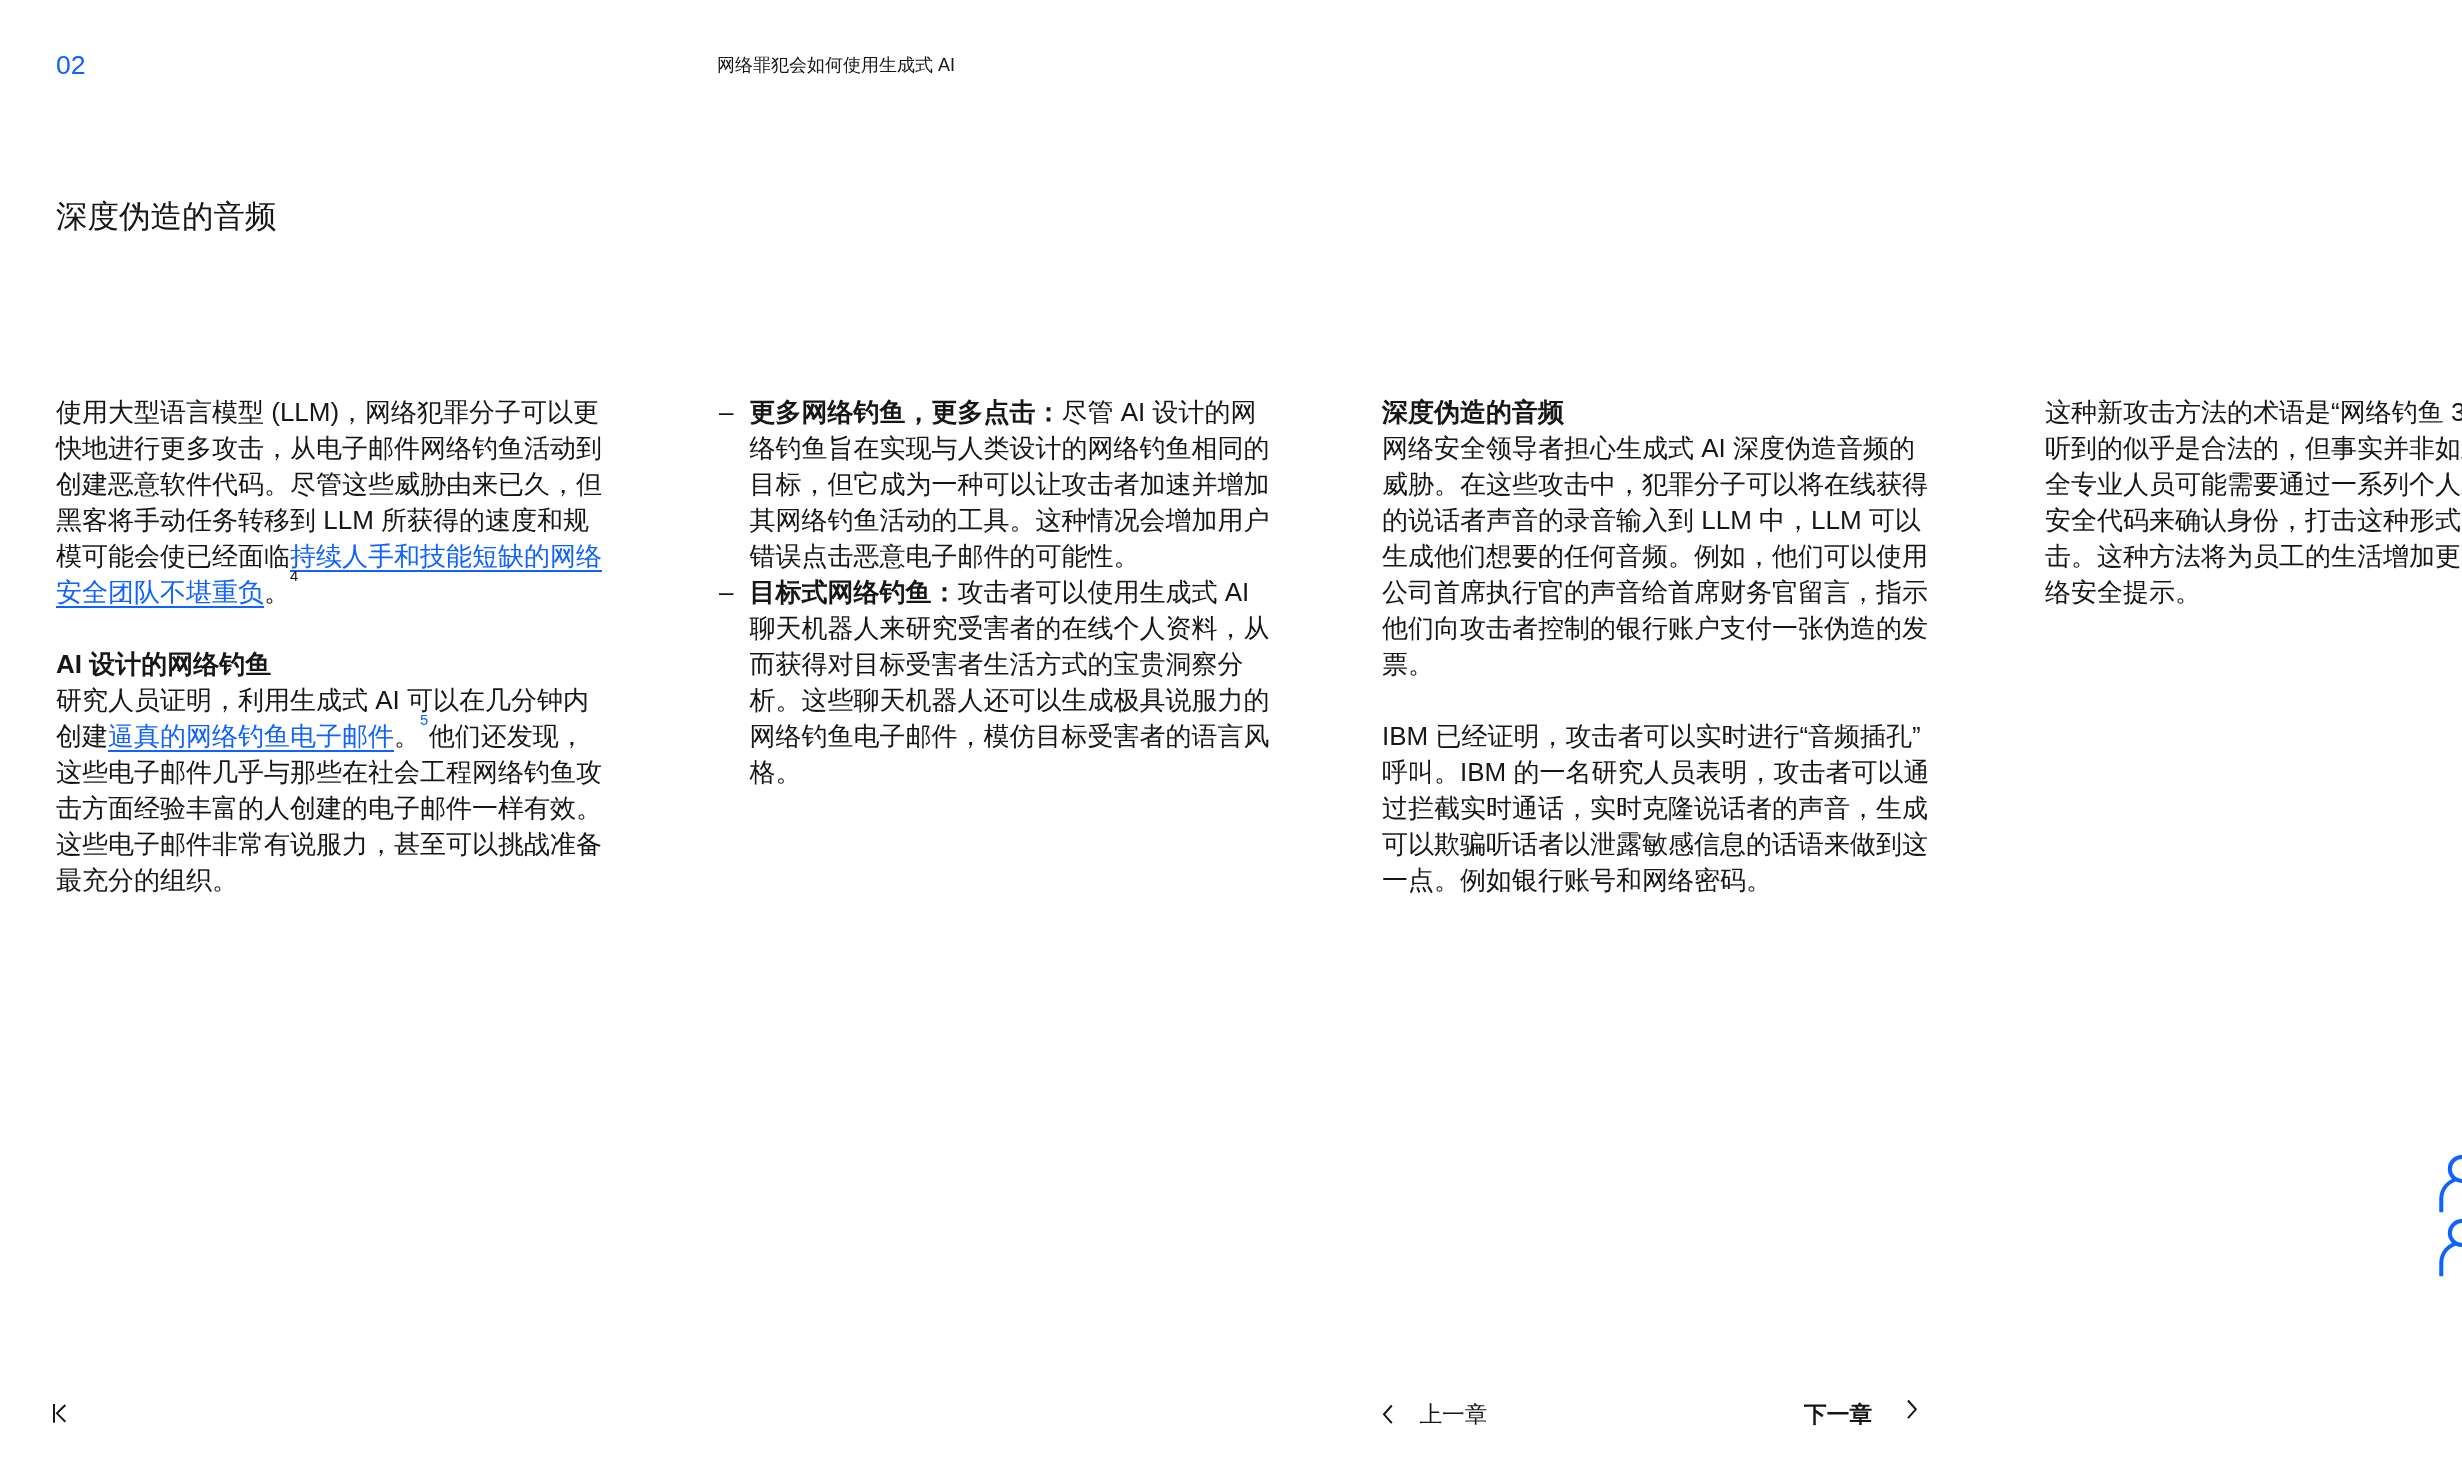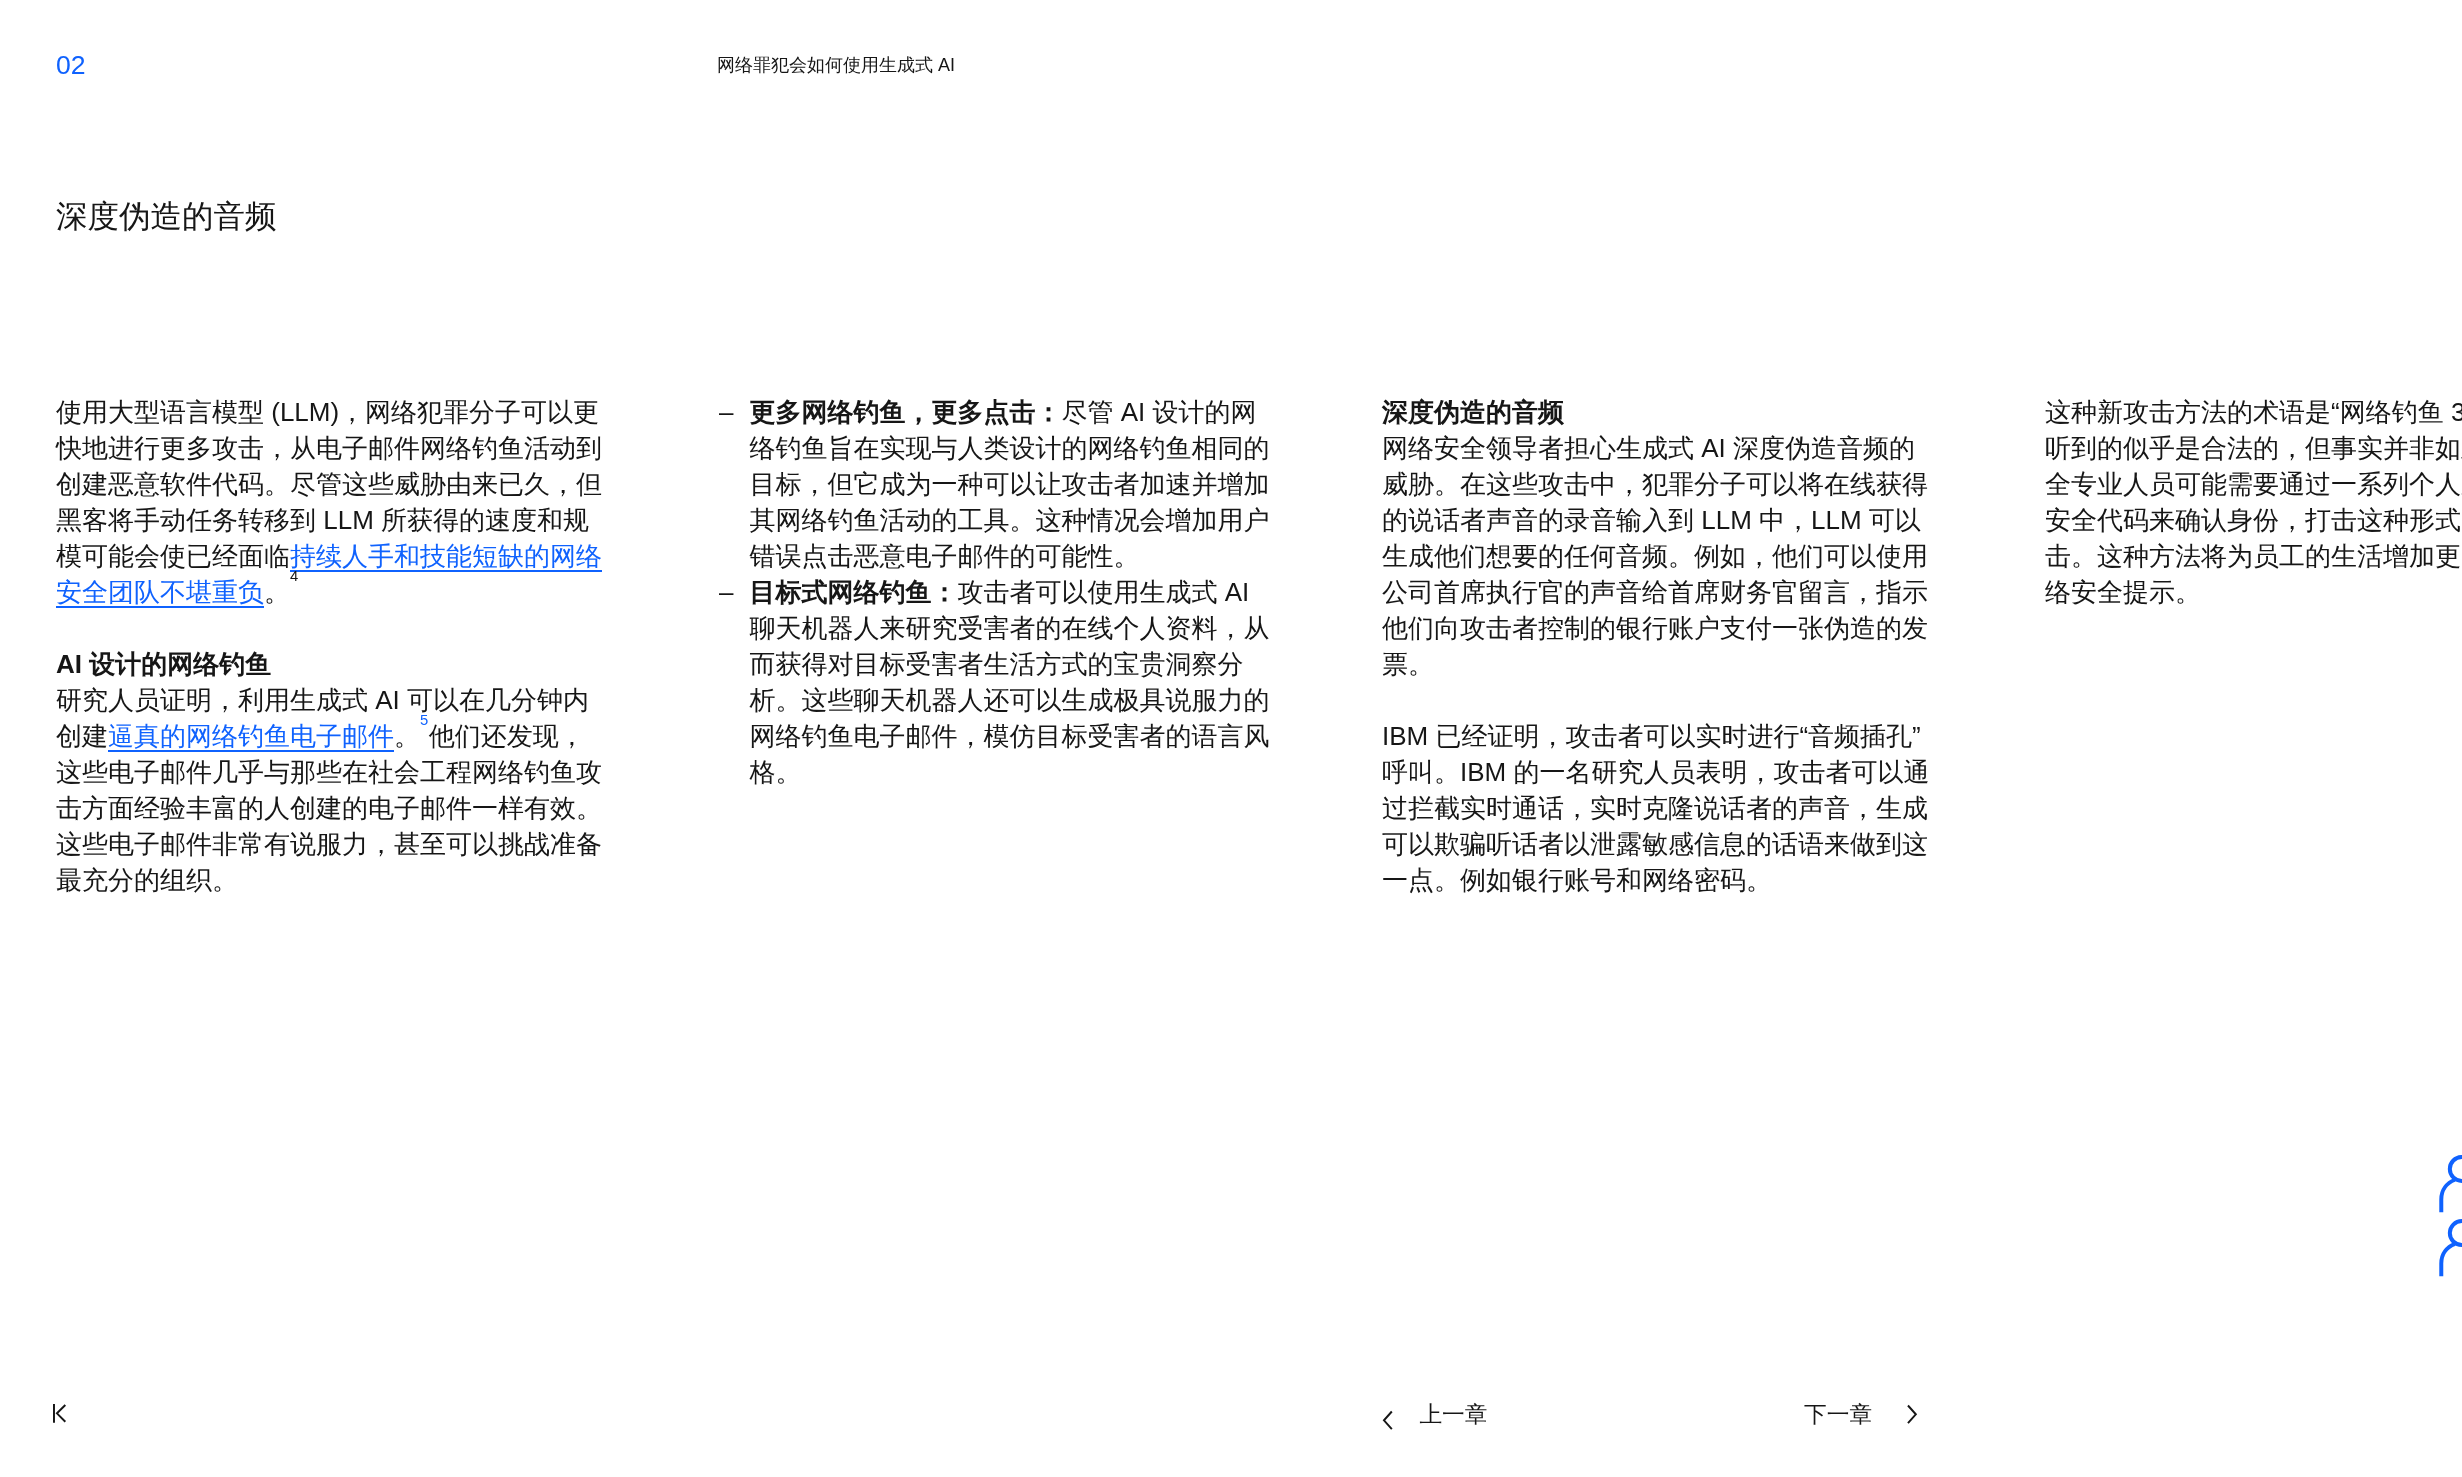--- a/index.html
+++ b/index.html
@@ -54,22 +54,22 @@
     font-size:14.8px;line-height:0;
     position:relative;top:-10.8px;
     letter-spacing:0.5px;
   }
   sup.fn.fn-link{color:#0f62fe;cursor:pointer;}
   
   .people-icon{position:absolute;left:2439px;top:1155px;}
   
   .footer{position:absolute;left:0;top:1399px;width:2626px;height:34px;}
   .nav-first{position:absolute;left:52px;top:3.9px;cursor:pointer;}
-  .nav-prev{position:absolute;left:1382px;top:0;display:flex;align-items:flex-end;gap:25.6px;cursor:pointer;}
-  .nav-next{position:absolute;left:1804px;top:0;display:flex;align-items:center;gap:34px;cursor:pointer;}
+  .nav-prev{position:absolute;left:1382px;top:0;display:flex;align-items:center;gap:25.6px;cursor:pointer;}
+  .nav-next{position:absolute;left:1804px;top:0;display:flex;align-items:flex-start;gap:34px;cursor:pointer;font-weight:bold;}
   .nav-label{font-size:22.7px;line-height:31.5px;color:#161616;}
   svg{display:block;}
 </style>
 </head>
 <body>
 
 <div class="page">
 
   <div class="chapter-number">02</div>
   <div class="header-title">网络罪犯会如何使用生成式 AI</div>

